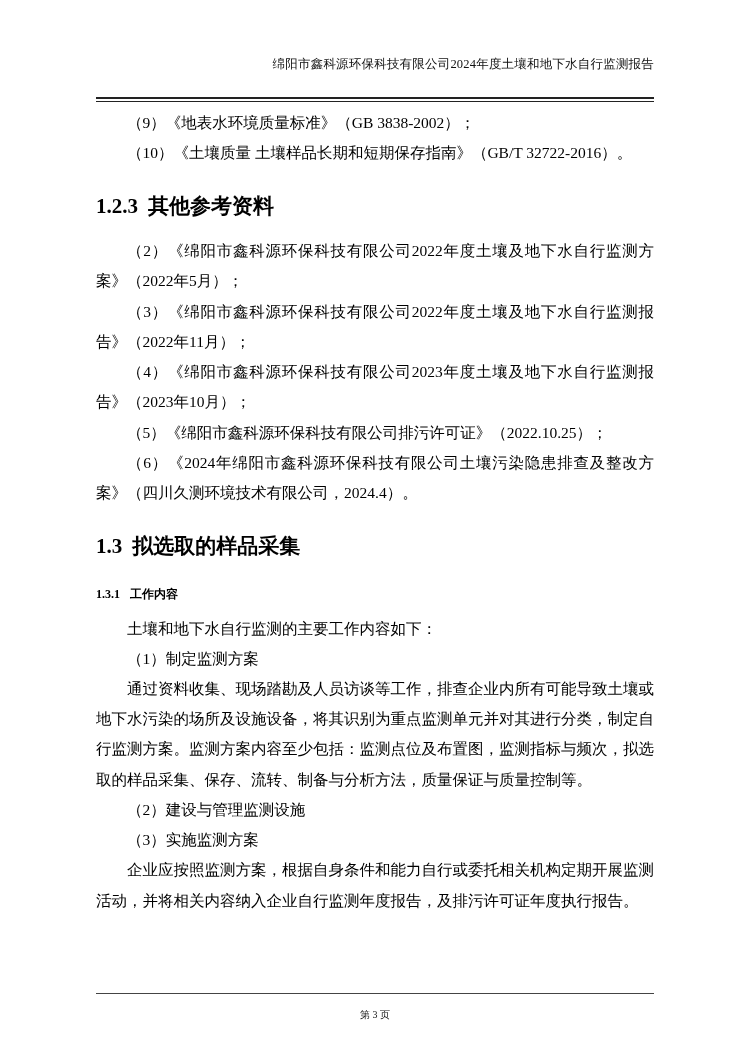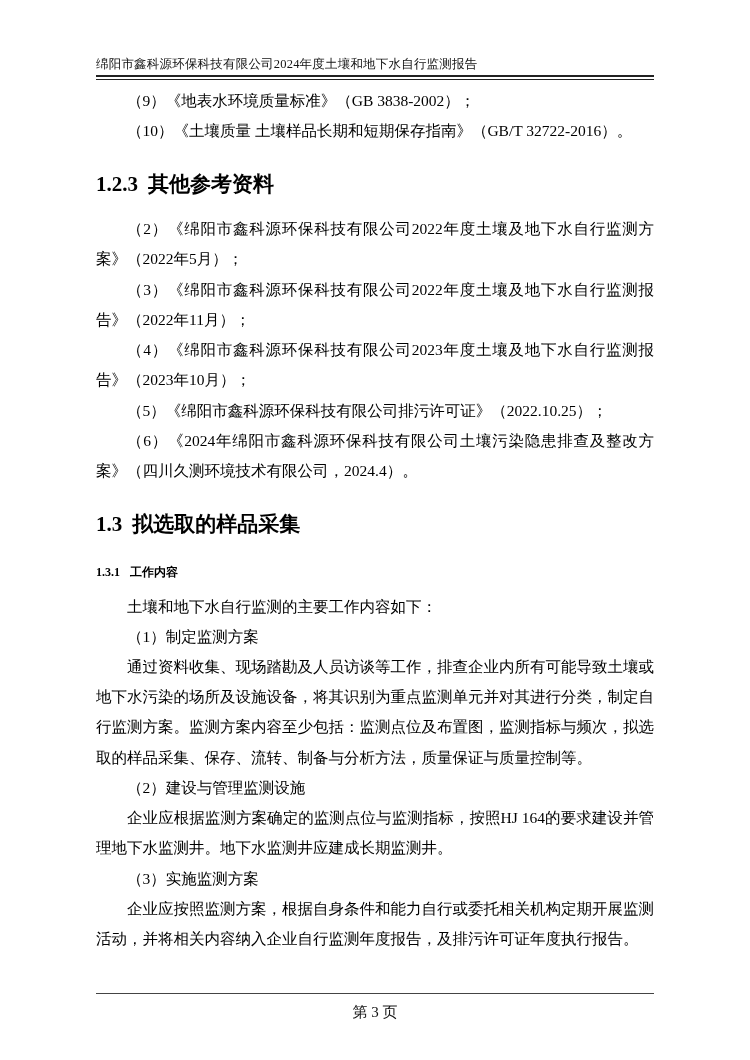--- a/index.html
+++ b/index.html
@@ -18,24 +18,24 @@
     color: #000000;
     overflow: hidden;
   }
   .content {
     position: absolute;
     left: 96px;
     right: 96px;
     top: 56px;
   }
   .header {
-    text-align: left;
+    text-align: right;
     font-size: 12.5px;
     letter-spacing: 0.2px;
-    padding-bottom: 2px;
+    padding-bottom: 24px;
     color: #111;
   }
   .header-rule {
     border: none;
     border-top: 2.2px solid #222;
     margin: 0 0 0 0;
     height: 0;
   }
   .header-rule.thin {
     border-top: 0.8px solid #222;
@@ -71,21 +71,21 @@
   }
   h3.sec .num {
     margin-right: 10px;
   }
   .footer {
     position: absolute;
     left: 0;
     right: 0;
     bottom: 38px;
     text-align: center;
-    font-size: 15px;
+    font-size: 10px;
     color: #111;
   }
   .footer-rule {
     position: absolute;
     left: 96px;
     right: 96px;
     bottom: 66px;
     border-top: 0.8px solid #444;
     height: 0;
   }
@@ -123,21 +123,20 @@
       <h3 class="sec">
         <span class="num">1.3.1</span><span>工作内容</span>
       </h3>
 
       <p class="ind2">土壤和地下水自行监测的主要工作内容如下：</p>
 
       <p class="ind2">（1）制定监测方案</p>
       <p class="ind2">通过资料收集、现场踏勘及人员访谈等工作，排查企业内所有可能导致土壤或地下水污染的场所及设施设备，将其识别为重点监测单元并对其进行分类，制定自行监测方案。监测方案内容至少包括：监测点位及布置图，监测指标与频次，拟选取的样品采集、保存、流转、制备与分析方法，质量保证与质量控制等。</p>
 
       <p class="ind2">（2）建设与管理监测设施</p>
-      <p class="ind2">企业应根据监测方案确定的监测点位与监测指标，按照HJ 164的要求建设并管理地下水监测井。地下水监测井应建成长期监测井。</p>
 
       <p class="ind2">（3）实施监测方案</p>
       <p class="ind2">企业应按照监测方案，根据自身条件和能力自行或委托相关机构定期开展监测活动，并将相关内容纳入企业自行监测年度报告，及排污许可证年度执行报告。</p>
 
     </div>
   </div>
 
   <div class="footer-rule"></div>
   <div class="footer">第 3 页</div>
 

